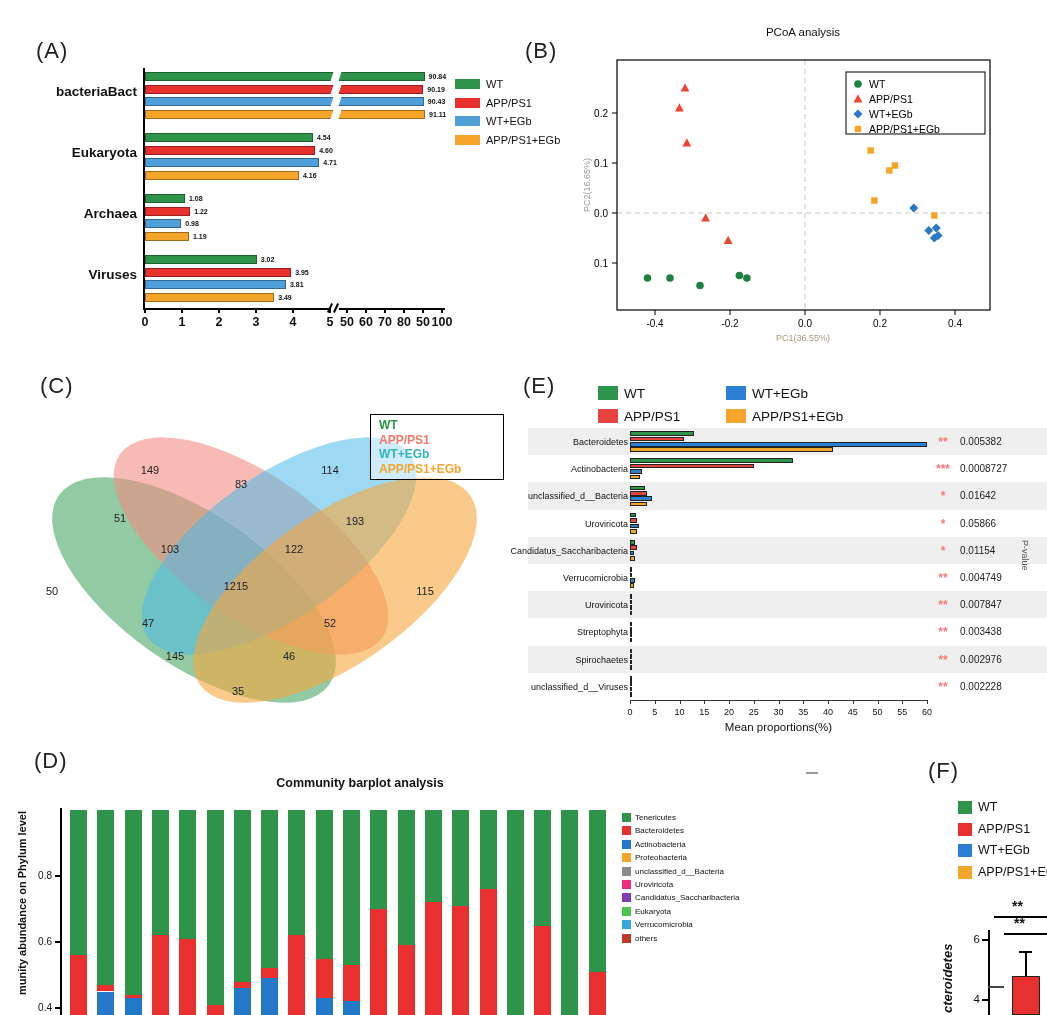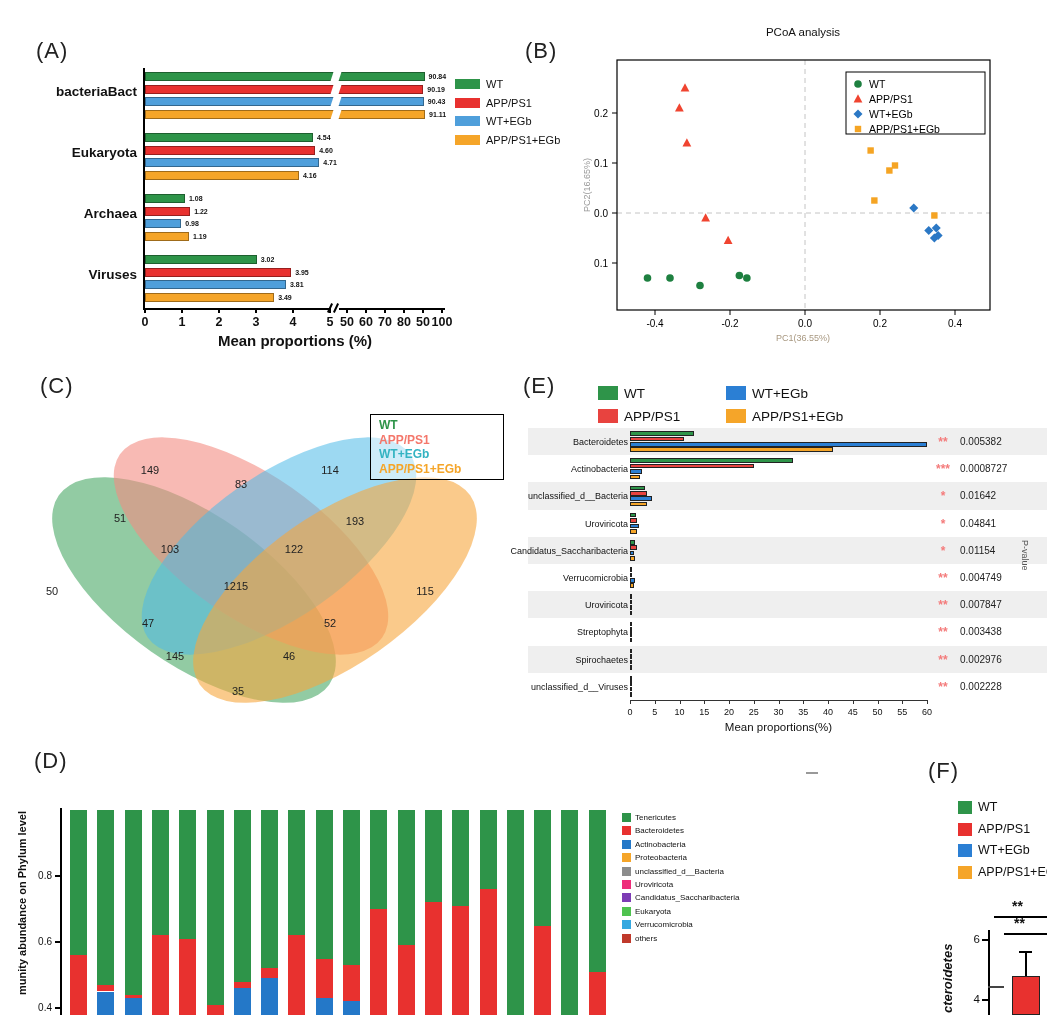--- a/index.html
+++ b/index.html
@@ -93,21 +93,20 @@
       </div>
       <div style="position: absolute; left: 0px; top: 37px; width: 140px; height: 16px;">
         <div style="position: absolute; left: 0px; top: 1px; width: 25px; height: 10px; background: rgb(79, 159, 219);"></div>
         <div style="position: absolute; left: 31px; top: 0px; font: 11px &quot;Liberation Sans&quot;, sans-serif; white-space: nowrap;">WT+EGb</div>
       </div>
       <div style="position: absolute; left: 0px; top: 55.5px; width: 140px; height: 16px;">
         <div style="position: absolute; left: 0px; top: 1px; width: 25px; height: 10px; background: rgb(245, 165, 41);"></div>
         <div style="position: absolute; left: 31px; top: 0px; font: 11px &quot;Liberation Sans&quot;, sans-serif; white-space: nowrap;">APP/PS1+EGb</div>
       </div>
     </div>
-  <div style="left:150px;top:332px;width:290px;text-align:center;font-weight:bold;font-size:15px">Mean proportions (%)</div>
 
   <div class="plabel" style="left:525px;top:38px">(B)</div>
   <div style="left:700px;top:26px;width:206px;text-align:center;font-size:11.5px">PCoA analysis</div>
   <svg style="left:560px;top:46px" width="460" height="300" viewBox="0 0 460 300">
       <line x1="245" y1="14" x2="245" y2="264" stroke="#c4c4c4" stroke-dasharray="5,4"></line>
       <line x1="57" y1="167" x2="430" y2="167" stroke="#c4c4c4" stroke-dasharray="5,4"></line>
       <rect x="57" y="14" width="373" height="250" fill="none" stroke="#000" stroke-width="1.2"></rect>
       <line x1="95" y1="264" x2="95" y2="269" stroke="#000"></line>
       <text x="95" y="281" text-anchor="middle" font-size="10">-0.4</text>
       <line x1="170" y1="264" x2="170" y2="269" stroke="#000"></line>
@@ -233,21 +232,21 @@
       <div style="position: absolute; left: 100px; top: 68.3px; width: 22.275px; height: 4.8px; background: rgb(43, 127, 212); border: 1px solid rgb(34, 34, 34); box-sizing: border-box;"></div>
       <div style="position: absolute; left: 100px; top: 73.7px; width: 17.325px; height: 4.8px; background: rgb(245, 165, 41); border: 1px solid rgb(34, 34, 34); box-sizing: border-box;"></div>
       <div style="position: absolute; left: 400px; top: 61.4px; width: 26px; text-align: center; font: bold 12px &quot;Liberation Sans&quot;, sans-serif; color: rgb(244, 123, 123);">*</div>
       <div style="position: absolute; left: 430px; top: 62.4px; font: 10px &quot;Liberation Sans&quot;, sans-serif; color: rgb(34, 34, 34);">0.01642</div>
       <div style="position: absolute; right: 419px; top: 90.6px; font: 9px &quot;Liberation Sans&quot;, sans-serif; white-space: nowrap; color: rgb(17, 17, 17);">Uroviricota</div>
       <div style="position: absolute; left: 100px; top: 84.7px; width: 5.94px; height: 4.8px; background: rgb(46, 148, 73); border: 1px solid rgb(34, 34, 34); box-sizing: border-box;"></div>
       <div style="position: absolute; left: 100px; top: 90.1px; width: 7.425px; height: 4.8px; background: rgb(232, 67, 63); border: 1px solid rgb(34, 34, 34); box-sizing: border-box;"></div>
       <div style="position: absolute; left: 100px; top: 95.5px; width: 8.91px; height: 4.8px; background: rgb(43, 127, 212); border: 1px solid rgb(34, 34, 34); box-sizing: border-box;"></div>
       <div style="position: absolute; left: 100px; top: 100.9px; width: 6.93px; height: 4.8px; background: rgb(245, 165, 41); border: 1px solid rgb(34, 34, 34); box-sizing: border-box;"></div>
       <div style="position: absolute; left: 400px; top: 88.6px; width: 26px; text-align: center; font: bold 12px &quot;Liberation Sans&quot;, sans-serif; color: rgb(244, 123, 123);">*</div>
-      <div style="position: absolute; left: 430px; top: 89.6px; font: 10px &quot;Liberation Sans&quot;, sans-serif; color: rgb(34, 34, 34);">0.04841</div>
+      <div style="position: absolute; left: 430px; top: 89.6px; font: 10px &quot;Liberation Sans&quot;, sans-serif; color: rgb(34, 34, 34);">0.05866</div>
       <div style="position: absolute; right: 419px; top: 117.8px; font: 9px &quot;Liberation Sans&quot;, sans-serif; white-space: nowrap; color: rgb(17, 17, 17);">Candidatus_Saccharibacteria</div>
       <div style="position: absolute; left: 100px; top: 111.9px; width: 5.445px; height: 4.8px; background: rgb(46, 148, 73); border: 1px solid rgb(34, 34, 34); box-sizing: border-box;"></div>
       <div style="position: absolute; left: 100px; top: 117.3px; width: 6.93px; height: 4.8px; background: rgb(232, 67, 63); border: 1px solid rgb(34, 34, 34); box-sizing: border-box;"></div>
       <div style="position: absolute; left: 100px; top: 122.7px; width: 3.96px; height: 4.8px; background: rgb(43, 127, 212); border: 1px solid rgb(34, 34, 34); box-sizing: border-box;"></div>
       <div style="position: absolute; left: 100px; top: 128.1px; width: 4.95px; height: 4.8px; background: rgb(245, 165, 41); border: 1px solid rgb(34, 34, 34); box-sizing: border-box;"></div>
       <div style="position: absolute; left: 400px; top: 115.8px; width: 26px; text-align: center; font: bold 12px &quot;Liberation Sans&quot;, sans-serif; color: rgb(244, 123, 123);">*</div>
       <div style="position: absolute; left: 430px; top: 116.8px; font: 10px &quot;Liberation Sans&quot;, sans-serif; color: rgb(34, 34, 34);">0.01154</div>
       <div style="position: absolute; right: 419px; top: 145px; font: 9px &quot;Liberation Sans&quot;, sans-serif; white-space: nowrap; color: rgb(17, 17, 17);">Verrucomicrobia</div>
       <div style="position: absolute; left: 100px; top: 139.1px; width: 2.475px; height: 4.8px; background: rgb(46, 148, 73); border: 1px solid rgb(34, 34, 34); box-sizing: border-box;"></div>
       <div style="position: absolute; left: 100px; top: 144.5px; width: 2px; height: 4.8px; background: rgb(232, 67, 63); border: 1px solid rgb(34, 34, 34); box-sizing: border-box;"></div>
@@ -308,20 +307,21 @@
       <div style="position: absolute; left: 337.5px; top: 279px; width: 20px; text-align: center; font: 9px &quot;Liberation Sans&quot;, sans-serif;">50</div>
       <div style="position: absolute; left: 372.25px; top: 272px; width: 1px; height: 4px; background: rgb(51, 51, 51);"></div>
       <div style="position: absolute; left: 362.25px; top: 279px; width: 20px; text-align: center; font: 9px &quot;Liberation Sans&quot;, sans-serif;">55</div>
       <div style="position: absolute; left: 397px; top: 272px; width: 1px; height: 4px; background: rgb(51, 51, 51);"></div>
       <div style="position: absolute; left: 387px; top: 279px; width: 20px; text-align: center; font: 9px &quot;Liberation Sans&quot;, sans-serif;">60</div>
     </div>
   <div style="left:630px;top:721px;width:297px;text-align:center;font-size:11.5px">Mean proportions(%)</div>
   <div style="left:1030px;top:540px;font-size:9px;color:#555;transform:rotate(90deg);transform-origin:left top;white-space:nowrap">P-value</div>
 
   <div class="plabel" style="left:34px;top:748px">(D)</div>
+  <div style="left:170px;top:776px;width:380px;text-align:center;font-weight:bold;font-size:12.5px">Community barplot analysis</div>
   <div style="left:16px;top:995px;transform:rotate(-90deg);transform-origin:0 0;white-space:nowrap;font-weight:bold;font-size:11px">munity abundance on Phylum level</div>
   <div style="left:60px;top:808px;width:560px;height:207px;border-left:2px solid #000">
       <div style="position: absolute; left: 8px; top: 2px; width: 17px; height: 145.2px; background: rgb(46, 148, 73);"></div>
       <div style="position: absolute; left: 8px; top: 147.2px; width: 17px; height: 66px; background: rgb(232, 49, 47);"></div>
       <div style="position: absolute; left: 35.3px; top: 2px; width: 17px; height: 174.9px; background: rgb(46, 148, 73);"></div>
       <div style="position: absolute; left: 35.3px; top: 176.9px; width: 17px; height: 6.6px; background: rgb(232, 49, 47);"></div>
       <div style="position: absolute; left: 35.3px; top: 183.5px; width: 17px; height: 82.5px; background: rgb(36, 120, 200);"></div>
       <div style="position: absolute; left: 62.6px; top: 2px; width: 17px; height: 184.8px; background: rgb(46, 148, 73);"></div>
       <div style="position: absolute; left: 62.6px; top: 186.8px; width: 17px; height: 3.3px; background: rgb(232, 49, 47);"></div>
       <div style="position: absolute; left: 62.6px; top: 190.1px; width: 17px; height: 72.6px; background: rgb(36, 120, 200);"></div>

